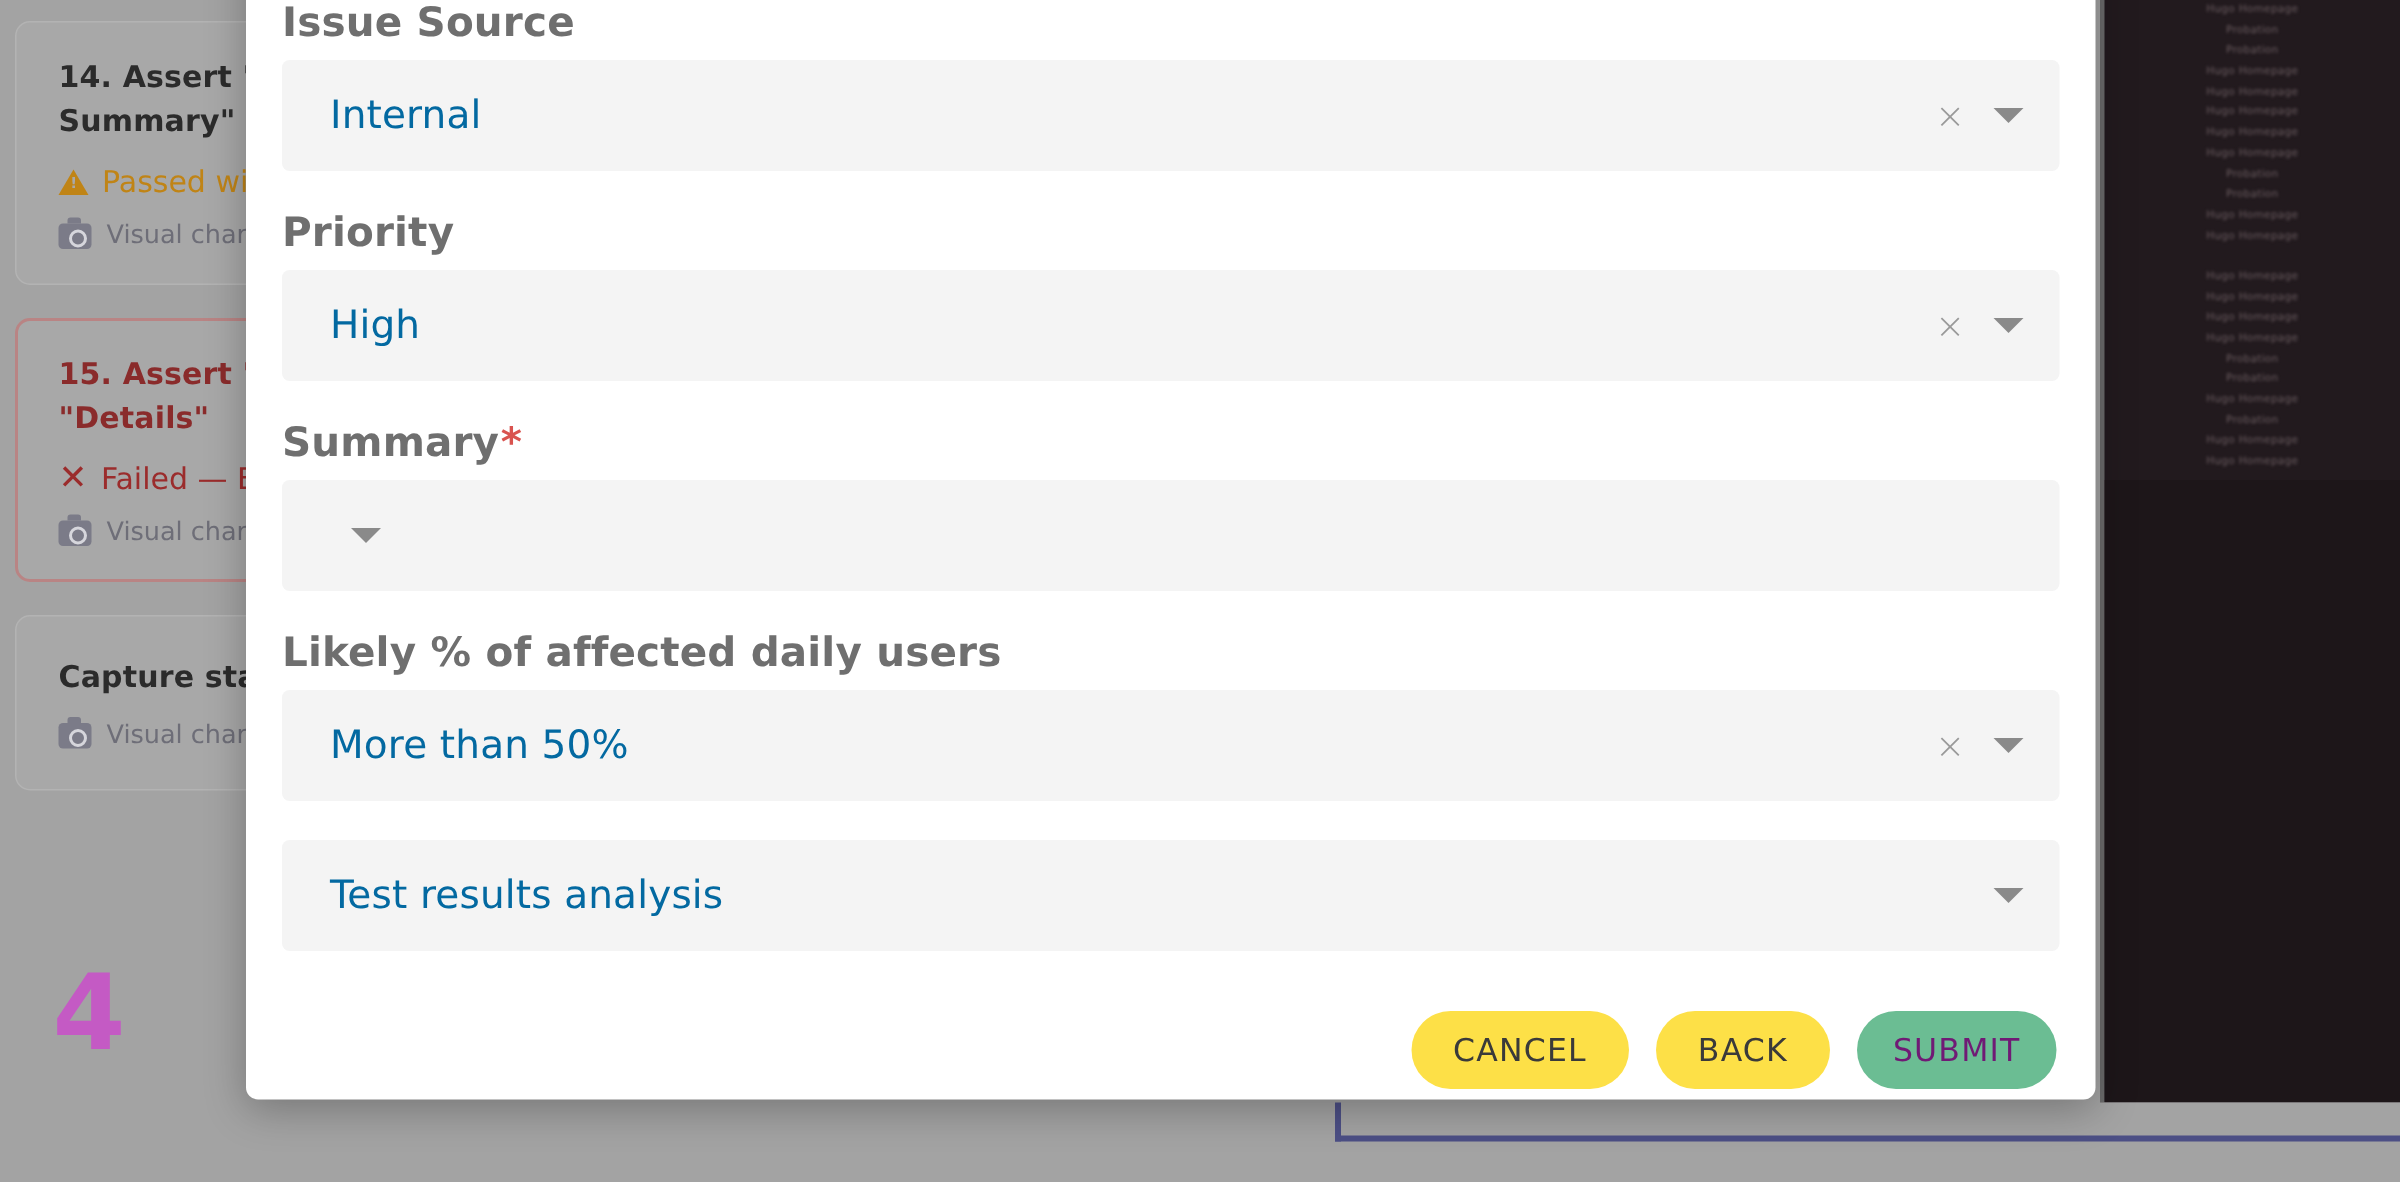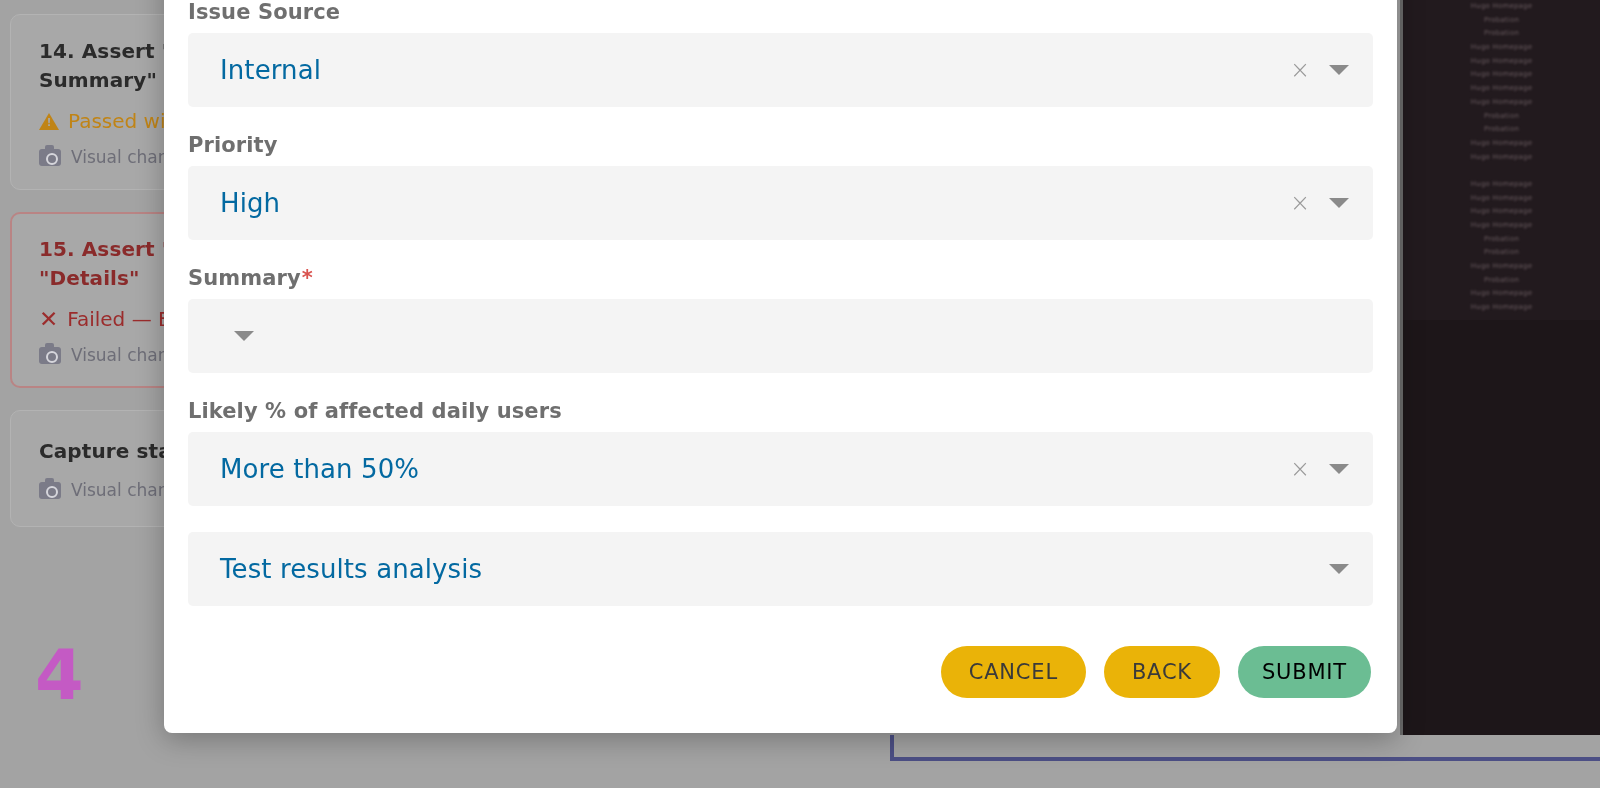--- a/index.html
+++ b/index.html
@@ -111,21 +111,21 @@
   .modal {
     position: absolute; left: 164px; top: -60px; width: 1233px; height: 793px;
     background: #ffffff;
     border-radius: 8px;
     box-shadow: 0 6px 28px rgba(0,0,0,0.28);
     overflow: hidden;
   }
   .modal-body { padding: 60px 24px 0 24px; }
   .field { margin-bottom: 0; }
   .field-label {
-    font-size: 21px; font-weight: bold; color: #6f6f6f;
+    font-size: 27px; font-weight: bold; color: #6f6f6f;
     padding: 0 0 9px 0; letter-spacing: .1px;
   }
   .req { color: #d9534f; font-weight: bold; margin-left: 1px; }
   .control {
     background: #f4f4f4;
     border-radius: 5px;
     height: 74px;
     display: flex; align-items: center;
     padding: 0 14px 0 32px;
     position: relative;
@@ -148,22 +148,22 @@
   .modal-actions {
     display: flex; justify-content: flex-end; align-items: center;
     gap: 18px; padding: 14px 26px 0 0;
   }
   .btn {
     border: none; border-radius: 26px; height: 52px;
     font-size: 21px; letter-spacing: .8px;
     padding: 0 28px; cursor: pointer;
     font-family: "DejaVu Sans", "Liberation Sans", sans-serif;
   }
-  .btn-plain { background: #eab308; color: #3a3a3a; }
-  .btn-primary { background: #6bbd93; color: #000000; padding: 0 24px; }
+  .btn-plain { background: #fde047; color: #3a3a3a; }
+  .btn-primary { background: #6bbd93; color: #701a75; padding: 0 24px; }
 </style>
 </head>
 <body>
 
 <div class="screen">
 
   <div class="bg-app">
 
     <div class="results-col">
 

